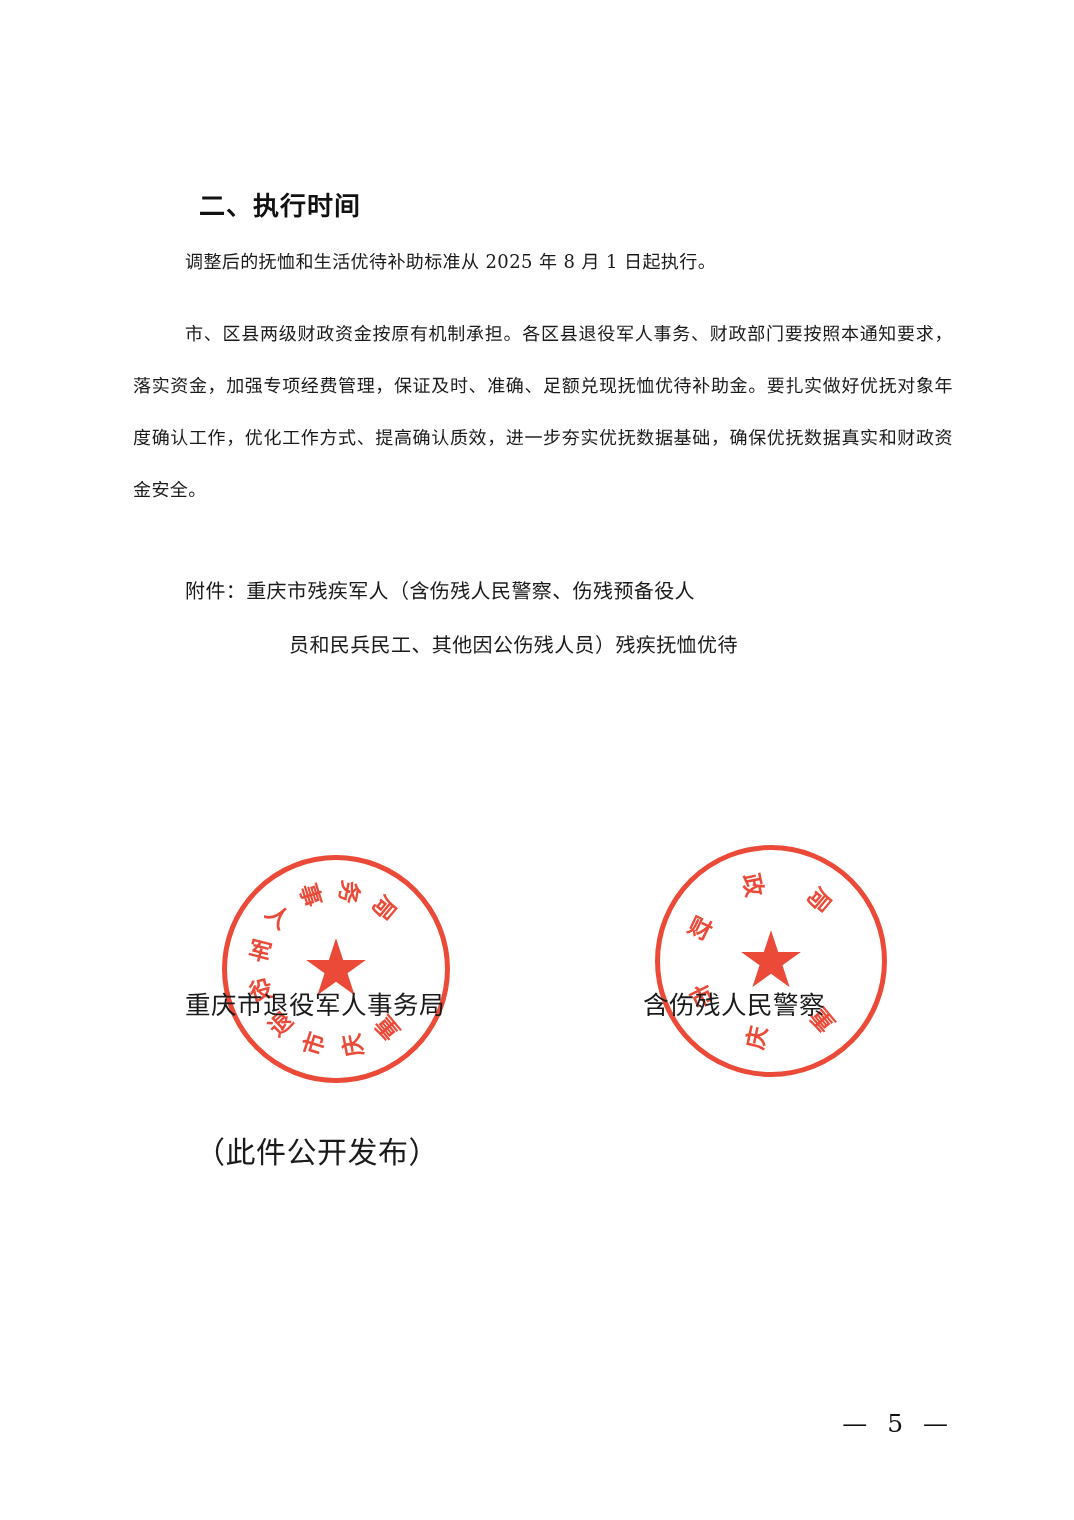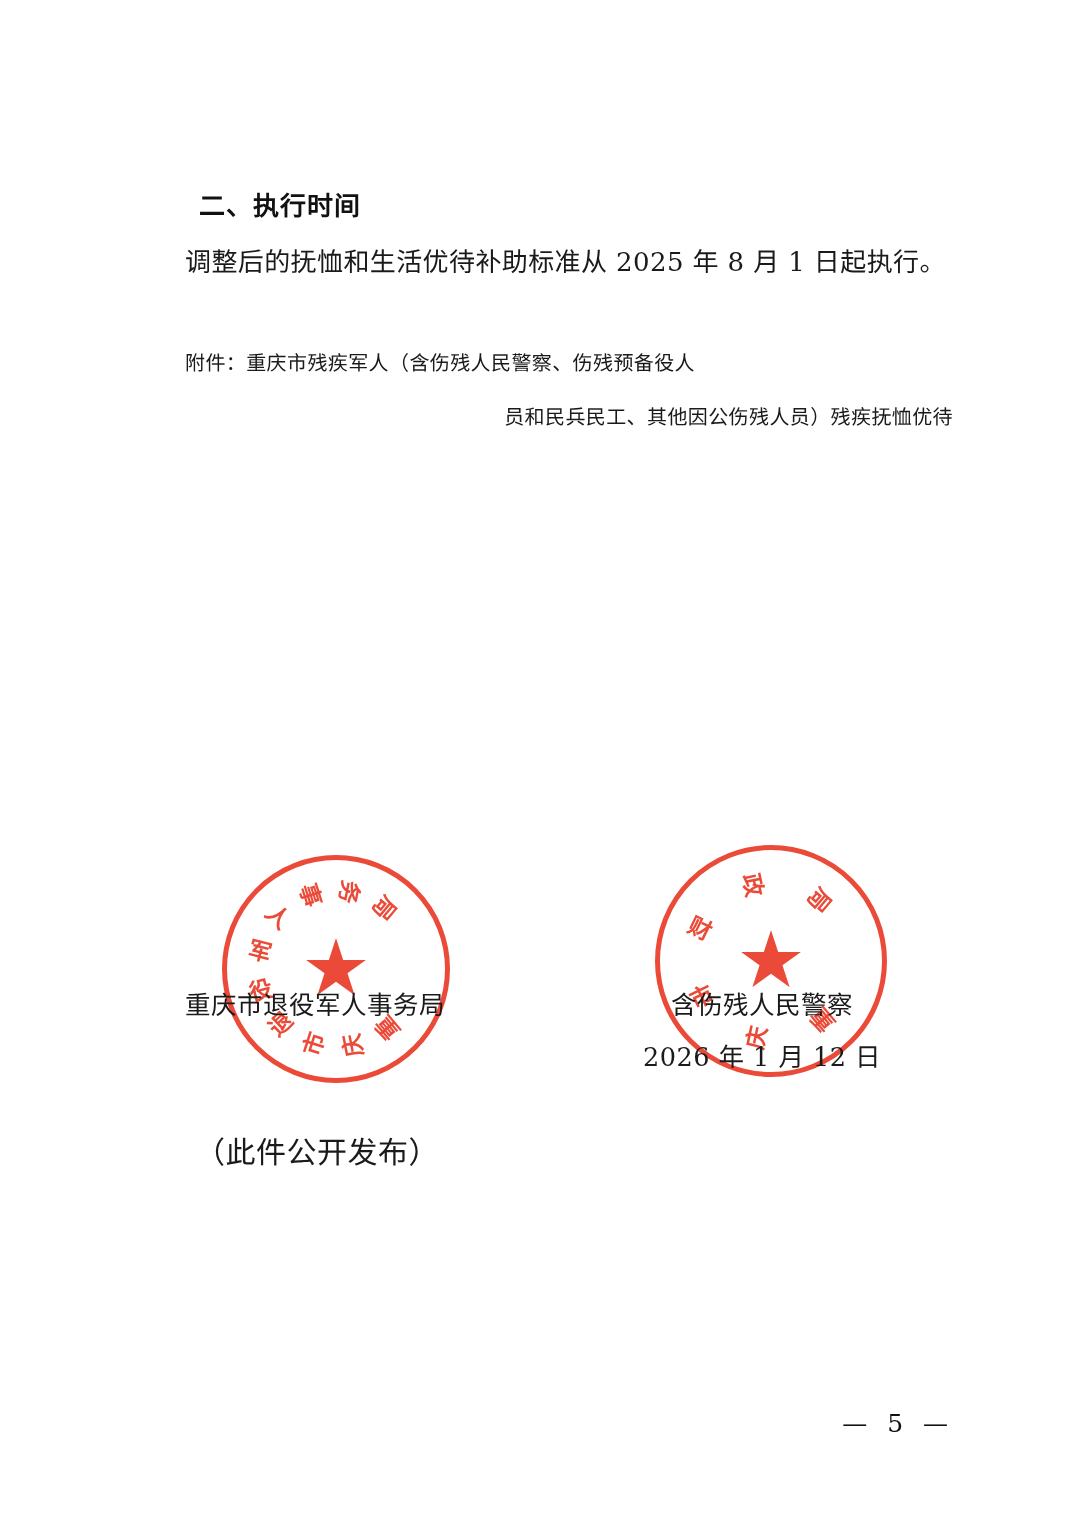--- a/index.html
+++ b/index.html
@@ -36,21 +36,21 @@
     font-family: "DejaVu Sans", "Liberation Sans", sans-serif;
     font-weight: bold;
     font-size: 26px;
     letter-spacing: 1px;
     margin: 0 0 14px 0;
     padding-left: 66px;
     color: #111;
   }
 
   .para {
-    font-size: 26px;
+    font-size: 18px;
     line-height: 52px;
     text-align: justify;
     text-justify: inter-ideograph;
     margin: 0 0 12px 0;
     text-indent: 52px;
     letter-spacing: 0.4px;
   }
 
   .para.spaced {
     margin-bottom: 20px;
@@ -62,21 +62,20 @@
     font-size: 20px;
     line-height: 54px;
     letter-spacing: 0.4px;
     padding-left: 52px;
   }
   .attachment .att-label {
     display: inline;
   }
   .att-line2, .att-line3 {
     padding-left: 104px;
-    text-align: right;
   }
 
   
   .sign-area {
     position: absolute;
     left: 133px;
     top: 960px;
     width: 820px;
     height: 260px;
   }
@@ -178,20 +177,21 @@
 
 <div class="page">
 
   <div class="content">
 
     <h2 class="heading">二、执行时间</h2>
 
     <p class="para spaced">调整后的抚恤和生活优待补助标准从 2025 年 8 月 1 日起执行。</p>
 
 
+    <p class="para">市、区县两级财政资金按原有机制承担。各区县退役军人事务、财政部门要按照本通知要求，落实资金，加强专项经费管理，保证及时、准确、足额兑现抚恤优待补助金。要扎实做好优抚对象年度确认工作，优化工作方式、提高确认质效，进一步夯实优抚数据基础，确保优抚数据真实和财政资金安全。</p>
 
     <div class="attachment">
       <div class="att-line1">
         <span class="att-label">附件：</span><span>重庆市残疾军人（含伤残人民警察、伤残预备役人</span>
       </div>
       <div class="att-line2">员和民兵民工、其他因公伤残人员）残疾抚恤优待</div>
     </div>
 
   </div>
 
@@ -224,21 +224,20 @@
       </div>
     <div class="seal-star">★</div>
   </div>
 
   <div class="sign-area">
     <div class="sign-block sign-left">
       <span>重庆市退役军人事务局</span>
     </div>
     <div class="sign-block sign-right">
       <span>含伤残人民警察</span>
-      <span class="sign-date">2026 年 1 月 12 日</span>
     </div>
   </div>
 
   <div class="public-note">（此件公开发布）</div>
 
   <div class="page-number">— 5 —</div>
 
 </div>
 
 </body></html>

